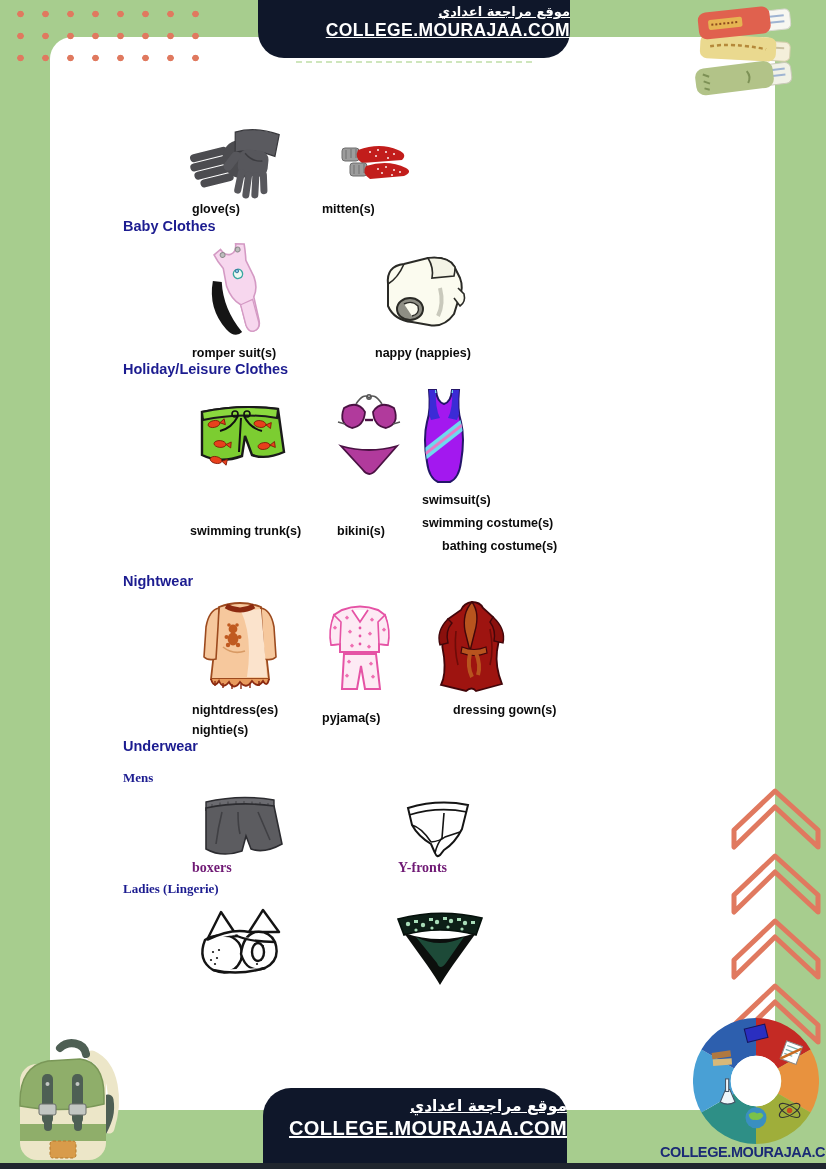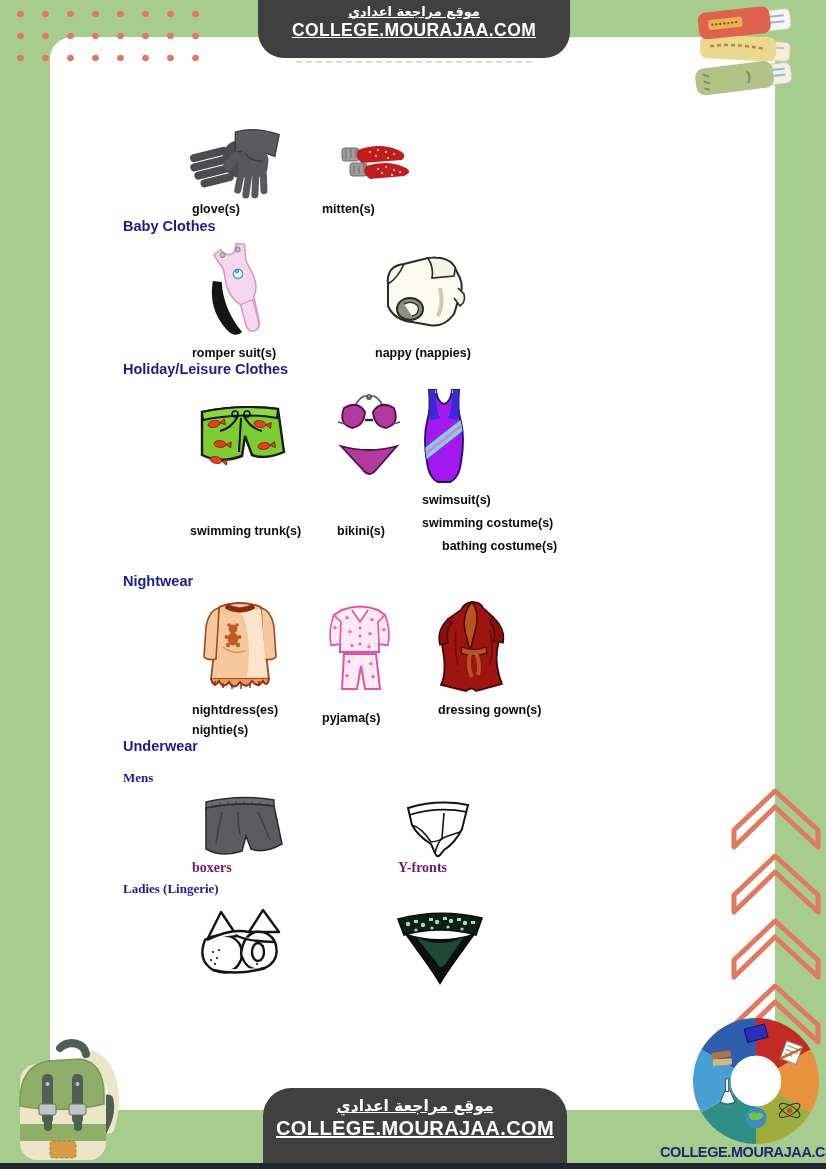--- a/index.html
+++ b/index.html
@@ -7,21 +7,21 @@
        font-family:"Liberation Sans",sans-serif;background:#a7cd8e;}
   .abs{position:absolute;}
   
   .page{left:50px;top:37px;width:725px;height:1073px;background:#ffffff;
         border-radius:22px 10px 0 0;}
   
   .dots{left:0;top:0;width:215px;height:68px;
         background-image:radial-gradient(circle,#e0795f 3px,rgba(0,0,0,0) 3.6px);
         background-size:25px 22px;background-position:8px 3px;}
   
-  .bubble{background:#404040;text-align:center;color:#fff;}
+  .bubble{background:#0f172a;text-align:right;color:#fff;}
   .hdr{left:258px;top:0;width:312px;height:58px;border-radius:0 0 26px 26px;padding-top:4px;box-sizing:border-box;}
   .hdr:after{content:"";position:absolute;left:38px;right:38px;bottom:-5px;
              border-bottom:2px dashed #cfe6bd;}
   .ftr{left:263px;top:1088px;width:304px;height:81px;border-radius:28px 28px 0 0;padding-top:9px;box-sizing:border-box;}
   .ar{font-family:"DejaVu Sans",sans-serif;font-weight:bold;text-decoration:underline;}
   .hdr .ar{font-size:13px;}
   .url{font-weight:bold;text-decoration:underline;letter-spacing:.4px;}
   .hdr .url{font-size:17.5px;margin-top:1px;}
   .ftr .ar{font-size:15.5px;}
   .ftr .url{font-size:20px;margin-top:2px;}
@@ -253,21 +253,21 @@
 <svg class="abs" style="left:432px;top:597px;" width="84" height="98" viewBox="0 0 84 98">
   <path d="M40,5 Q32,6 29,13 L16,22 Q7,40 12,60 Q14,78 9,88 L34,94 Q40,89 44,94 L70,87 Q63,70 65,54 Q70,36 61,20 L51,11 Q48,5 40,5 Z" fill="#9e1410" stroke="#42060a" stroke-width="1.8"></path>
   <path d="M16,22 Q4,34 8,48 L16,46 Q13,34 20,26 Z M61,20 Q74,32 71,46 L62,44 Q64,33 58,25 Z" fill="#8a100d" stroke="#42060a" stroke-width="1.4"></path>
   <path d="M40,5 Q30,16 33,34 L38,54 L43,34 Q48,16 40,5 Z" fill="#b8541e" stroke="#42060a" stroke-width="1.4"></path>
   <path d="M30,50 q12,5 24,0 l1,6 q-13,5 -26,0 Z" fill="#b8541e" stroke="#42060a" stroke-width="1.2"></path>
   <path d="M38,56 q-3,14 2,24 M44,56 q5,12 2,22" stroke="#b8541e" stroke-width="4" fill="none"></path>
   <path d="M24,34 q-2,18 2,34 M58,32 q4,20 0,36" stroke="#6e0b08" stroke-width="1.6" fill="none"></path>
 </svg>
 <div class="abs lbl" style="left:192px;top:703px;text-align:center;">nightdress(es)</div>
 <div class="abs lbl" style="left:322px;top:711px;">pyjama(s)</div>
-<div class="abs lbl" style="left:438px;top:703px;">dressing gown(s)</div>
+<div class="abs lbl" style="left:453px;top:703px;">dressing gown(s)</div>
 <div class="abs lbl" style="left:192px;top:723px;">nightie(s)</div>
 
 <div class="abs hdg" style="left:123px;top:738px;">Underwear</div>
 <div class="abs sub ser" style="left:123px;top:770px;">Mens</div>
 
 <svg class="abs" style="left:194px;top:792px;" width="92" height="72" viewBox="0 0 92 72">
   <path d="M12,10 Q46,2 80,8 L80,16 Q46,9 12,18 Z" fill="#6b6b70" stroke="#2c2c30" stroke-width="1.4"></path>
   <path d="M18,12 v4 M26,10.5 v4 M34,9.5 v4 M42,9 v4 M50,9 v4 M58,9.5 v4 M66,10 v4 M74,11 v4" stroke="#4a4a4e" stroke-width="1.2"></path>
   <path d="M12,16 Q46,9 80,14 L88,52 Q70,62 57,57 L52,44 L48,59 Q28,66 12,57 Z" fill="#5c5c60" stroke="#2c2c30" stroke-width="1.6"></path>
   <path d="M28,20 q-4,16 -6,32 M44,20 q0,14 2,22 M64,20 q6,14 12,28" stroke="#404044" stroke-width="1.6" fill="none"></path>

